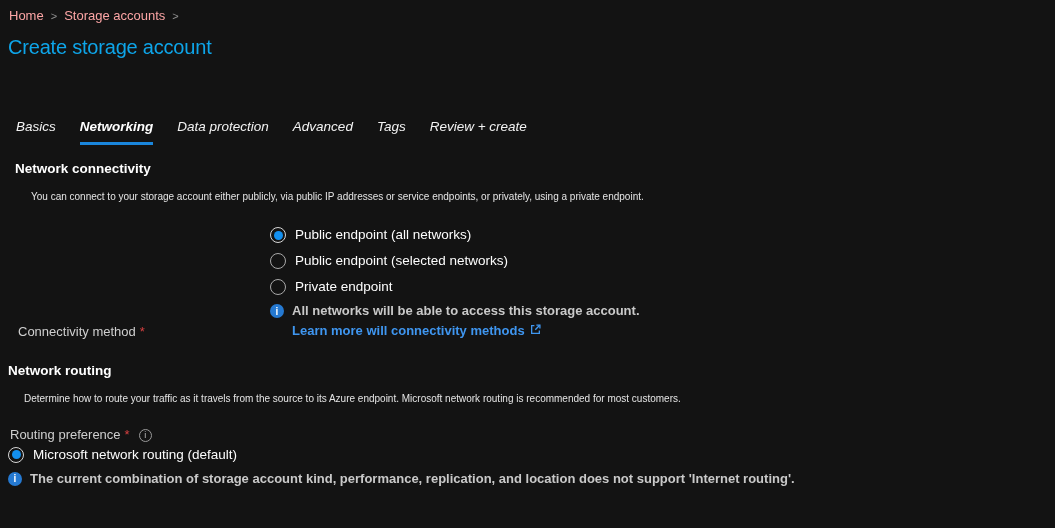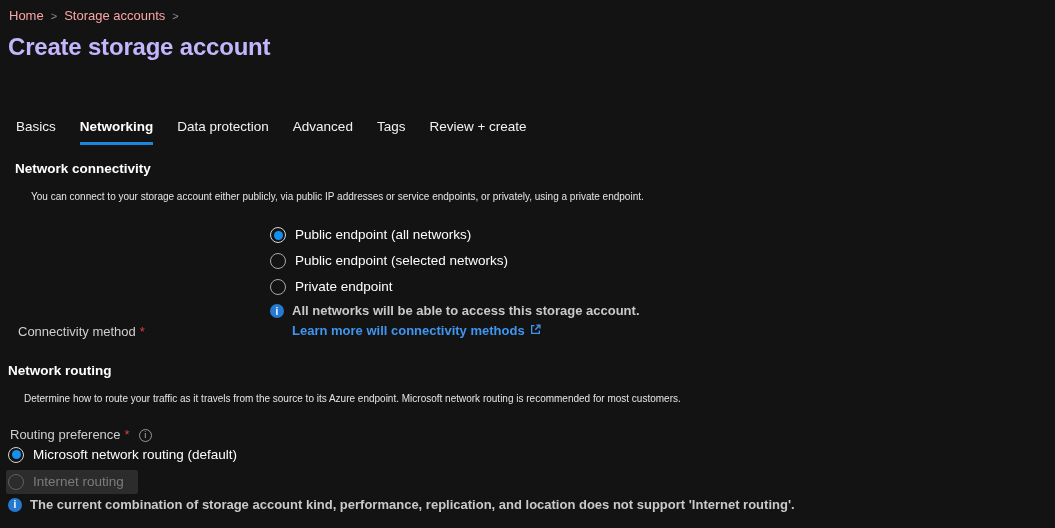--- a/index.html
+++ b/index.html
@@ -11,24 +11,24 @@
     color: #ffffff;
     overflow: hidden;
   }
 
   
   .breadcrumb { padding: 8px 0 0 9px; font-size: 13px; line-height: 15px; }
   .crumb-link { color: #fca5a5; text-decoration: none; cursor: pointer; }
   .crumb-sep { color: #8f8f8f; font-size: 11px; margin: 0 7px; }
 
   
-  .page-title { margin: 9px 0 0 8px; font-size: 24px; line-height: 28px; font-weight: 700; color: #c4b5fd; letter-spacing: -0.2px; }
+  .page-title { margin: 9px 0 0 8px; font-size: 20px; line-height: 28px; font-weight: 400; color: #0ea5e9; letter-spacing: -0.2px; }
 
   
-  .tabs { display: flex; gap: 24px; margin: 57px 0 0 16px; }
+  .tabs { display: flex; gap: 24px; margin: 57px 0 0 16px; font-style: italic; }
   .tab { font-size: 13.5px; line-height: 17px; color: #f2f2f2; padding-bottom: 7px; border-bottom: 3px solid transparent; cursor: pointer; }
   .tab.active { font-weight: 700; color: #ffffff; border-bottom-color: #1a86dc; }
 
   
   .section-connectivity { padding-left: 15px; }
   .section-routing { padding-left: 8px; }
   .section-heading { margin: 16px 0 0 0; font-size: 13.5px; line-height: 16px; font-weight: 700; color: #ffffff; }
   .section-desc { margin: 10px 0 0 16px; font-size: 10px; line-height: 19px; color: #e4e4e4; }
   .section-connectivity .section-desc { max-width: 702px; }
 
@@ -141,24 +141,20 @@
       <span>Routing preference</span>
       <span class="required">*</span>
       <i class="outline-info-icon">i</i>
     </div>
     <div class="control">
       <div class="radio-group" role="radiogroup">
         <div class="radio-row selected">
           <span class="radio-circle"></span>
           <span class="radio-label">Microsoft network routing (default)</span>
         </div>
-        <div class="radio-row disabled">
-          <span class="radio-circle"></span>
-          <span class="radio-label">Internet routing</span>
-        </div>
       </div>
 
       <div class="info-row">
         <i class="info-icon">i</i>
         <span class="info-text">The current combination of storage account kind, performance, replication, and location does not support 'Internet routing'.</span>
       </div>
     </div>
   </div>
 </div>
 

